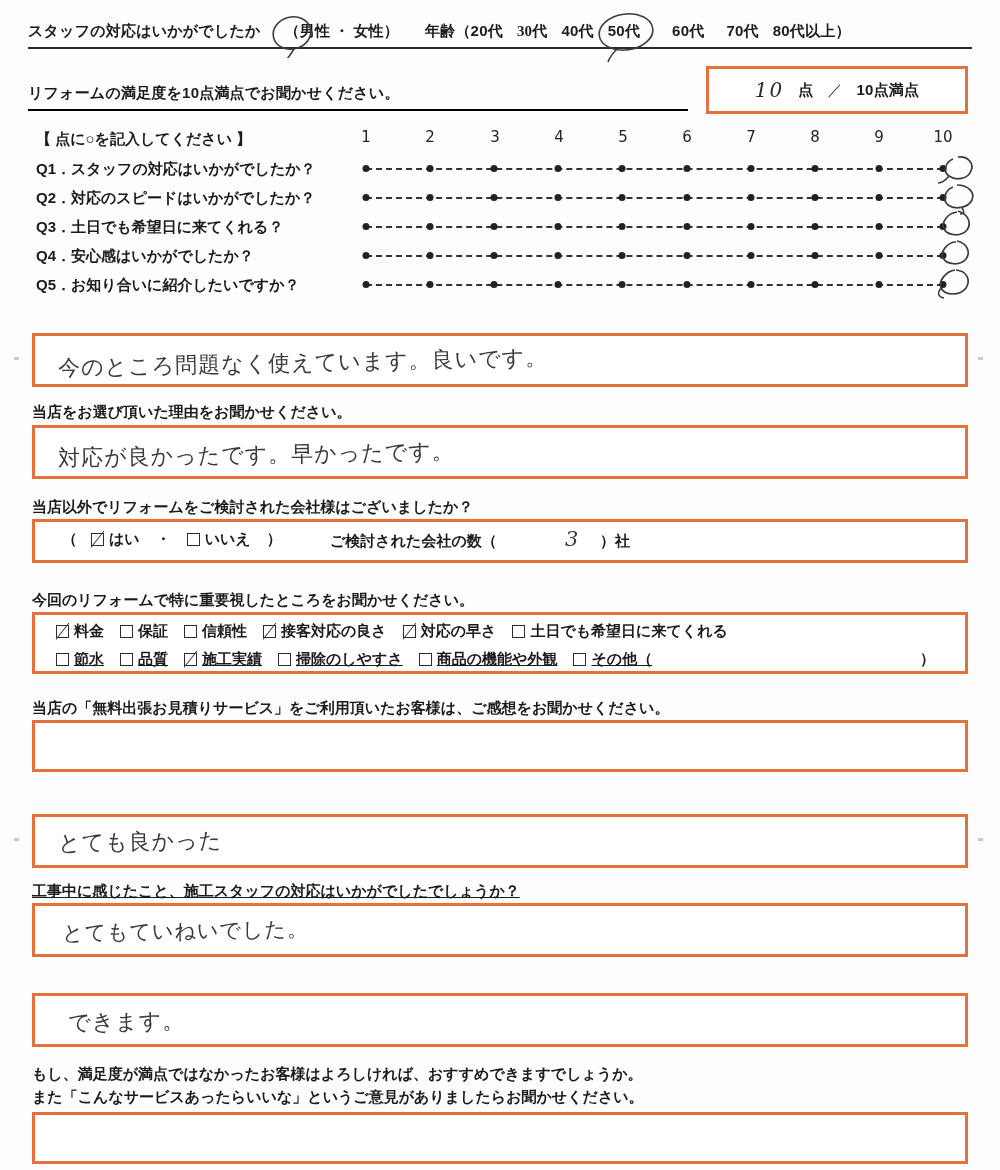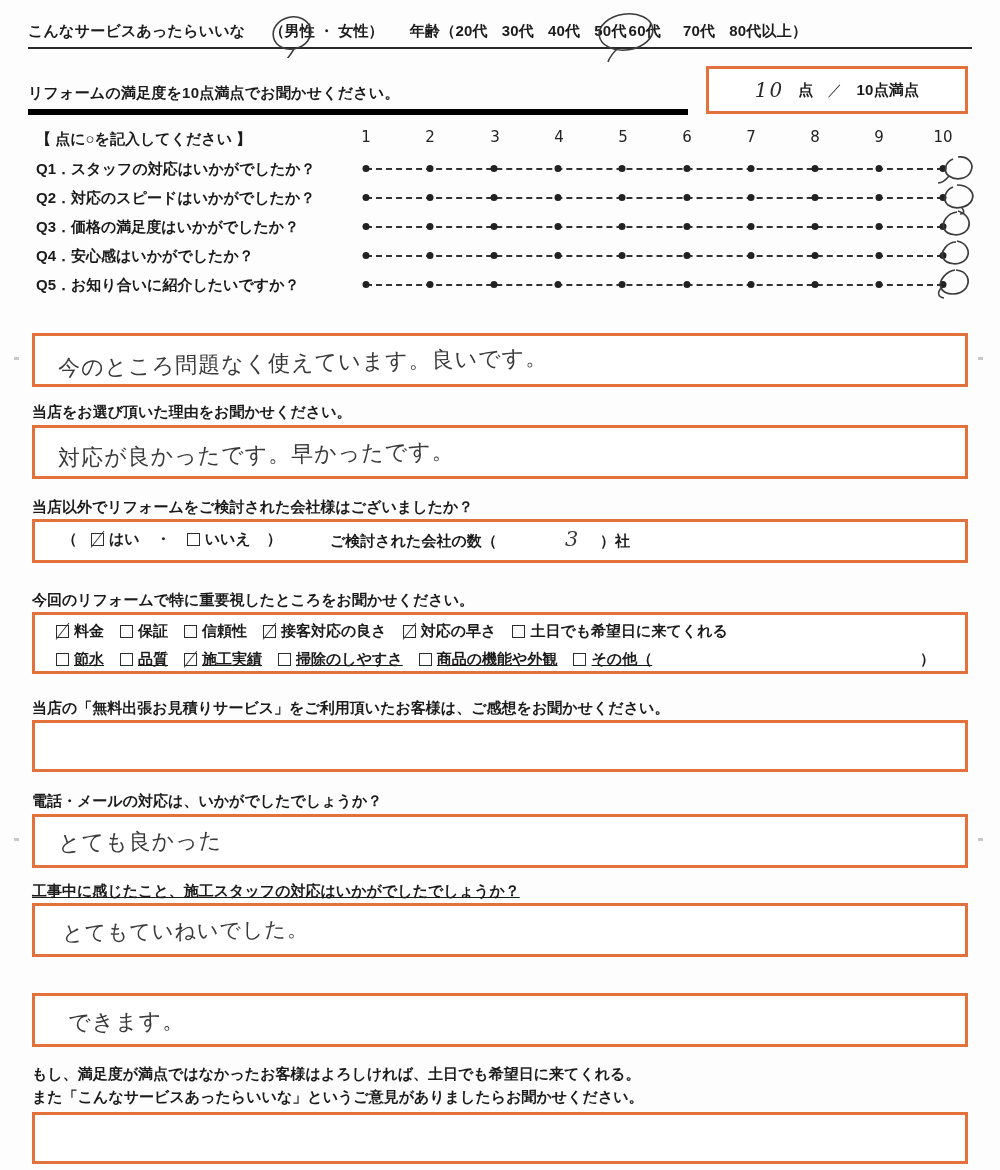--- a/index.html
+++ b/index.html
@@ -138,48 +138,48 @@
     width: 5px; height: 3px;
     background: #c9c9c9;
   }
 </style>
 </head>
 <body>
 
 <div class="page">
 
   <div class="hdr-row" style="top:22px;">
-    <span class="lbl">こんなサービスあったらいいな</span>
+    <span class="lbl">スタッフの対応はいかがでしたか</span>
     <span class="lbl" style="margin-left:24px;">（</span>
     <span class="lbl" id="gmale" style="position:relative;">男性</span>
     <span class="lbl" style="margin:0 4px;">・</span>
     <span class="lbl">女性</span>
     <span class="lbl">）</span>
     <span class="lbl" style="margin-left:26px;">年齢（</span>
     <span class="lbl" style="margin-right:14px;">20代</span>
-    <span class="lbl" style="margin-right:14px;">30代</span>
+    <span class="lbl" style="margin-right:14px;font-family:Liberation Serif, serif;">30代</span>
     <span class="lbl" style="margin-right:14px;">40代</span>
-    <span class="lbl" id="age50" style="margin-right:2px;position:relative;">50代</span>
+    <span class="lbl" id="age50" style="margin-right:32px;position:relative;">50代</span>
     <span class="lbl" style="margin-right:22px;">60代</span>
     <span class="lbl" style="margin-right:14px;">70代</span>
     <span class="lbl">80代以上</span>
     <span class="lbl">）</span>
   </div>
 
   <svg class="ink" style="left:264px;top:8px;width:56px;height:50px;">
     <ellipse cx="28" cy="25" rx="19" ry="16" fill="none" stroke="#3b3b3b" stroke-width="1.6" transform="rotate(-14 28 25)"></ellipse>
     <path d="M30 41 C 27 46, 24 50, 22 52" fill="none" stroke="#3b3b3b" stroke-width="1.5"></path>
   </svg>
 
   <svg class="ink" style="left:592px;top:6px;width:70px;height:58px;">
     <ellipse cx="34" cy="26" rx="27" ry="18" fill="none" stroke="#3b3b3b" stroke-width="1.6" transform="rotate(-8 34 26)"></ellipse>
     <path d="M25 43 C 20 48, 17 53, 16 56" fill="none" stroke="#3b3b3b" stroke-width="1.5"></path>
   </svg>
 
-  <div class="hdr-row" style="top:84px; width:660px; border-bottom:6px solid #000000;">
+  <div class="hdr-row" style="top:84px; width:660px; border-bottom:2px solid #000000;">
     <span class="lbl">リフォームの満足度を10点満点でお聞かせください。</span>
   </div>
 
   <div class="score-box" style="left:706px; top:66px; width:262px; height:48px;">
     <span class="hand" style="font-size:20px; font-style:italic; letter-spacing:2px;">10</span>
     <span class="lbl">点</span>
     <span class="lbl" style="font-weight:400;">／</span>
     <span class="lbl">10点満点</span>
   </div>
 
@@ -191,21 +191,21 @@
   <div class="scale-num" style="left:559px; top:128px;">4</div>
   <div class="scale-num" style="left:623px; top:128px;">5</div>
   <div class="scale-num" style="left:687px; top:128px;">6</div>
   <div class="scale-num" style="left:751px; top:128px;">7</div>
   <div class="scale-num" style="left:815px; top:128px;">8</div>
   <div class="scale-num" style="left:879px; top:128px;">9</div>
   <div class="scale-num" style="left:943px; top:128px;">10</div>
 
   <div class="q-label" style="left:36px; top:160px;">Q1．スタッフの対応はいかがでしたか？</div>
   <div class="q-label" style="left:36px; top:189px;">Q2．対応のスピードはいかがでしたか？</div>
-  <div class="q-label" style="left:36px; top:218px;">Q3．価格の満足度はいかがでしたか？</div>
+  <div class="q-label" style="left:36px; top:218px;">Q3．土日でも希望日に来てくれる？</div>
   <div class="q-label" style="left:36px; top:247px;">Q4．安心感はいかがでしたか？</div>
   <div class="q-label" style="left:36px; top:276px;">Q5．お知り合いに紹介したいですか？</div>
 
   <div id="scale-rows">
       <div class="q-line" style="left: 366px; top: 164px; width: 576.9px;">
         <div class="q-dash"></div>
         <div class="q-dot" style="left: 0px;"></div>
         <div class="q-dot" style="left: 64.1px;"></div>
         <div class="q-dot" style="left: 128.2px;"></div>
         <div class="q-dot" style="left: 192.3px;"></div>
@@ -344,32 +344,31 @@
     <span class="cb-label">商品の機能や外観</span>
     <span class="cb"></span>
     <span class="cb-label">その他（</span>
   </div>
   <div class="sec-label" style="left:920px; top:650px; font-weight:700;">）</div>
 
   <div class="sec-label" style="left:32px; top:699px;">当店の「無料出張お見積りサービス」をご利用頂いたお客様は、ご感想をお聞かせください。</div>
   <div class="obox" style="left:32px; top:720px; width:936px; height:52px;"></div>
   <div class="answer-text" style="left:58px; top:735px; font-size:22px;"></div>
 
-  <div class="sec-label" style="left:32px; top:792px;">電話・メールの対応は、いかがでしたでしょうか？</div>
   <div class="obox" style="left:32px; top:814px; width:936px; height:54px;"></div>
   <div class="answer-text" style="left:58px; top:827px; font-size:22px; transform:rotate(-1deg); letter-spacing:1px;">とても良かった</div>
 
   <div class="sec-label" style="left:32px; top:882px;text-decoration:underline;">工事中に感じたこと、施工スタッフの対応はいかがでしたでしょうか？</div>
   <div class="obox" style="left:32px; top:903px; width:936px; height:54px;"></div>
   <div class="answer-text" style="left:62px; top:917px; font-size:21px; transform:rotate(-1deg); letter-spacing:1px;">とてもていねいでした。</div>
 
   <div class="obox" style="left:32px; top:993px; width:936px; height:54px;"></div>
   <div class="answer-text" style="left:68px; top:1007px; font-size:22px; transform:rotate(-1deg); letter-spacing:1px;">できます。</div>
 
-  <div class="sec-label" style="left:32px; top:1065px;">もし、満足度が満点ではなかったお客様はよろしければ、土日でも希望日に来てくれる。</div>
+  <div class="sec-label" style="left:32px; top:1065px;">もし、満足度が満点ではなかったお客様はよろしければ、おすすめできますでしょうか。</div>
   <div class="sec-label" style="left:32px; top:1088px;">また「こんなサービスあったらいいな」というご意見がありましたらお聞かせください。</div>
   <div class="obox" style="left:32px; top:1112px; width:936px; height:52px;"></div>
   <div class="answer-text" style="left:58px; top:1126px; font-size:22px;"></div>
 
   <div class="speck" style="left:978px; top:357px;"></div>
   <div class="speck" style="left:14px; top:357px;"></div>
   <div class="speck" style="left:14px; top:838px;"></div>
   <div class="speck" style="left:978px; top:838px;"></div>
 
 </div>

